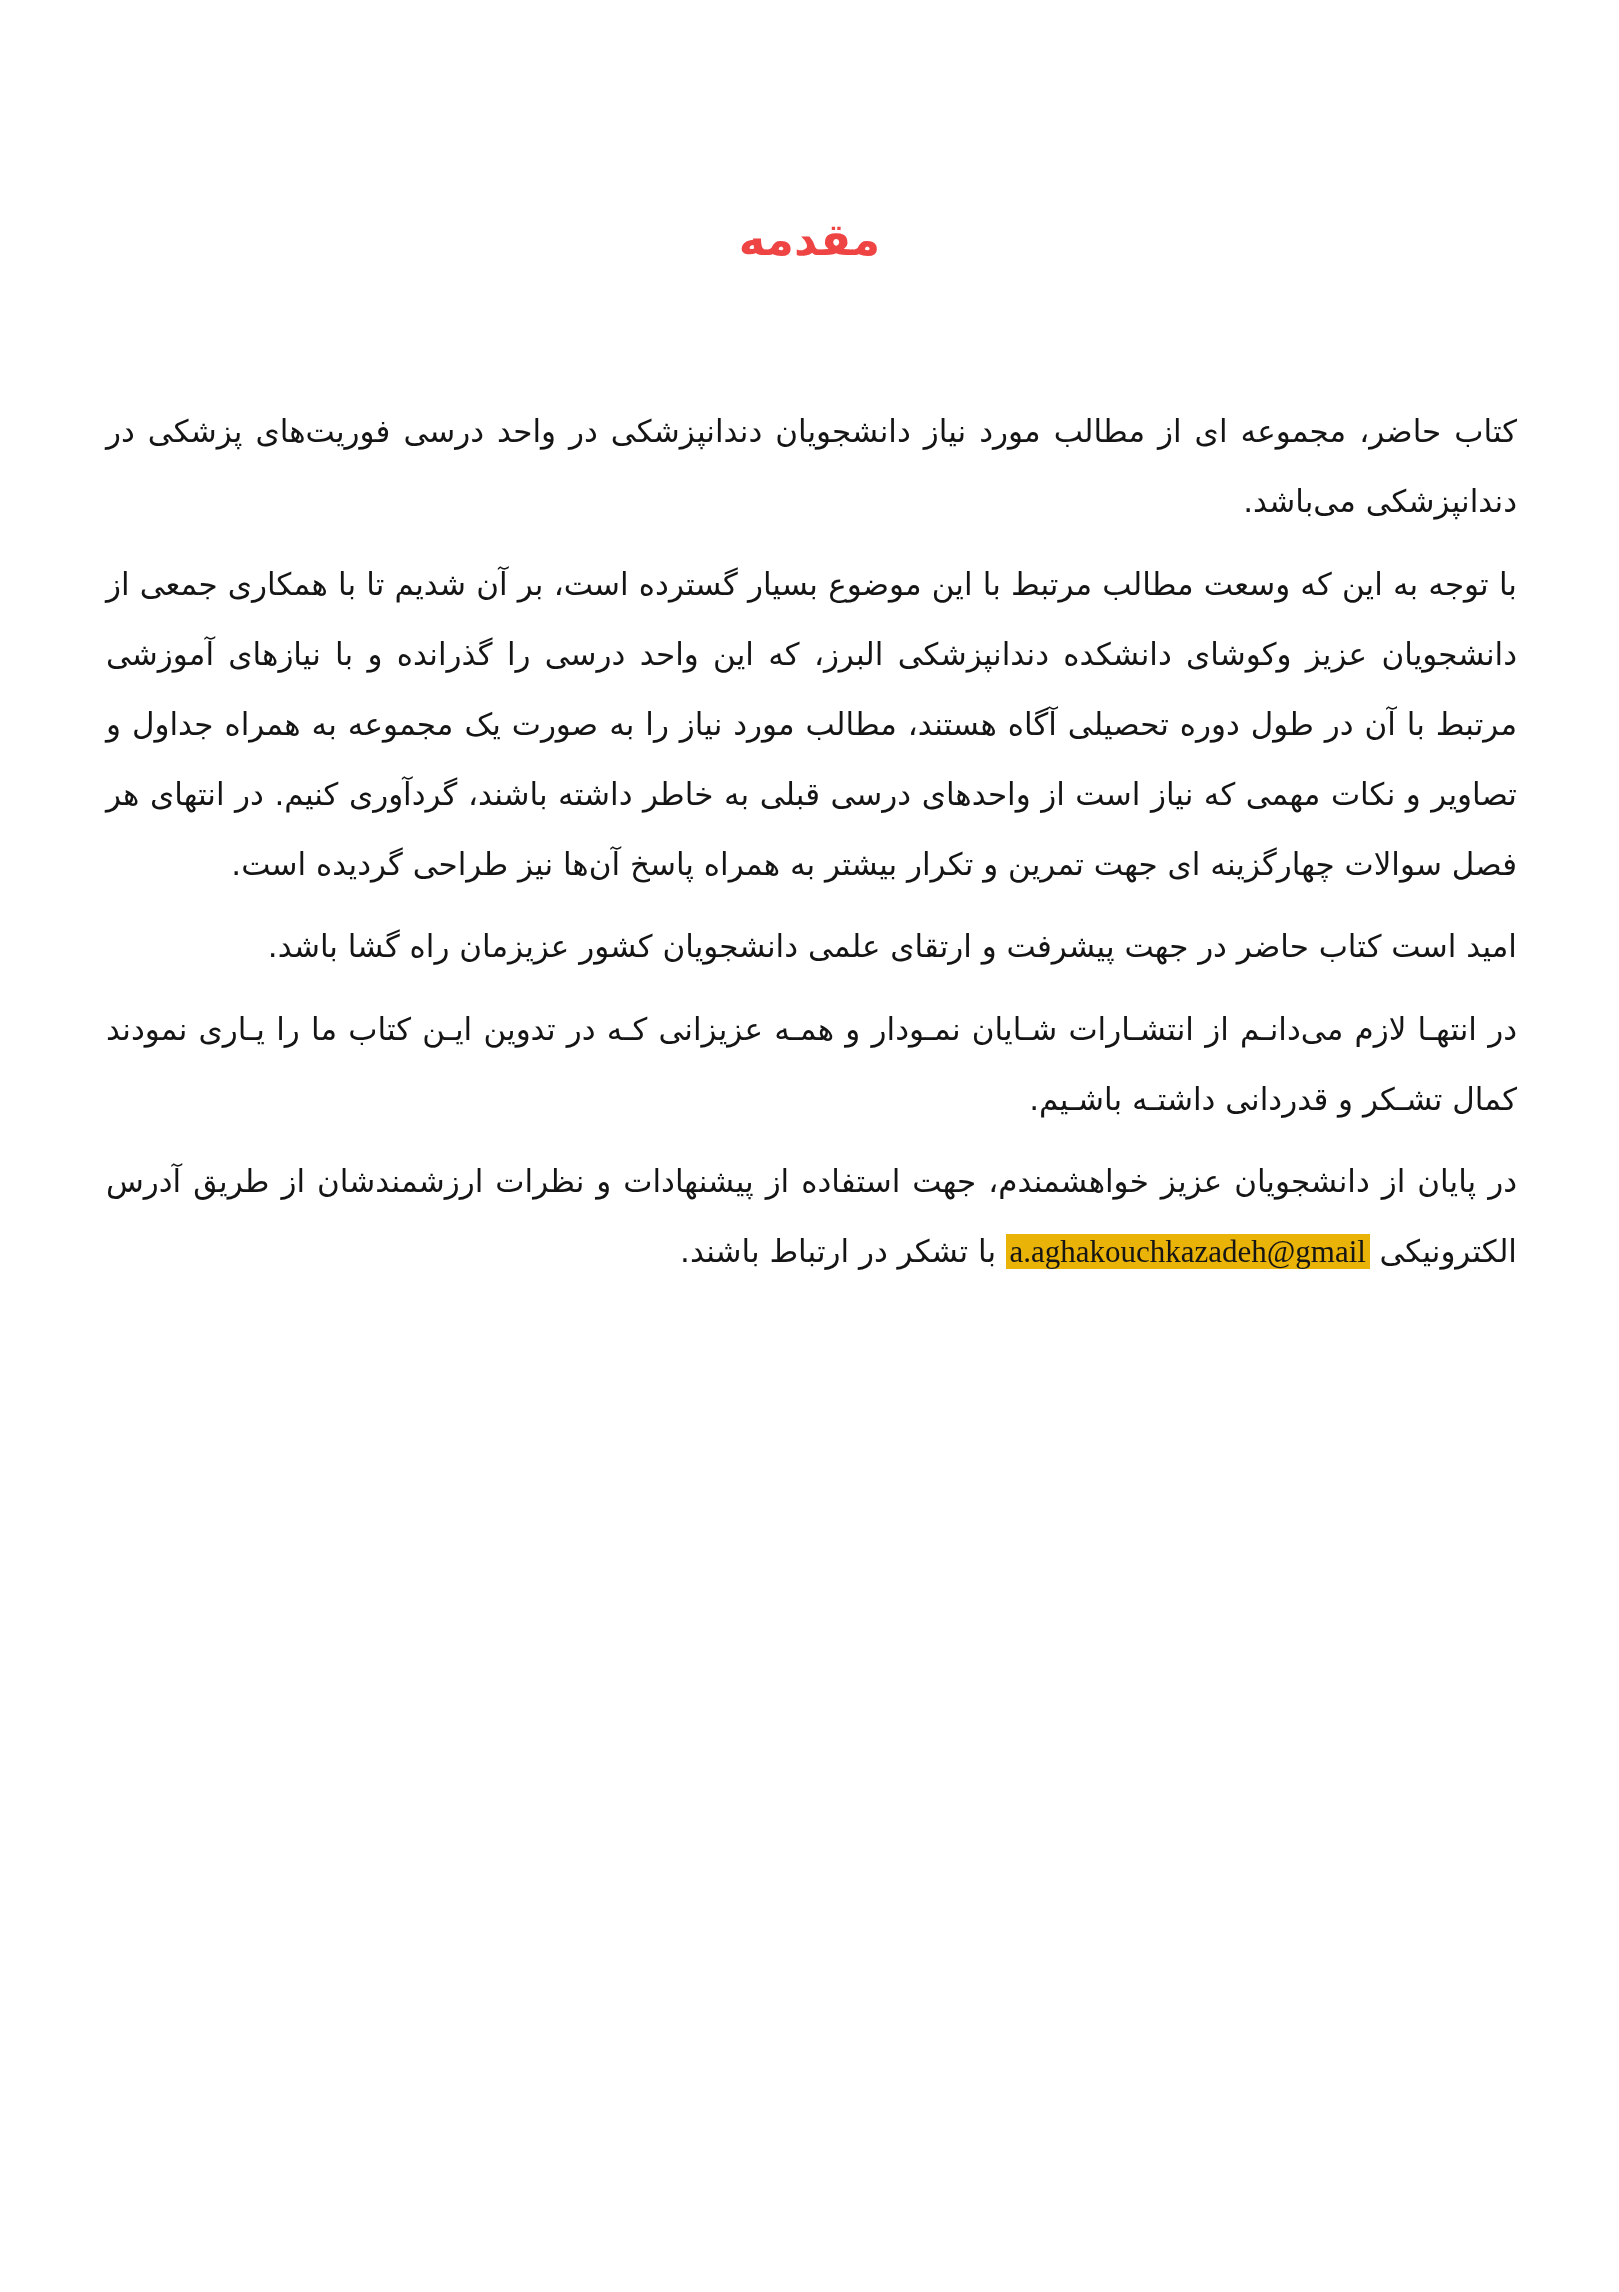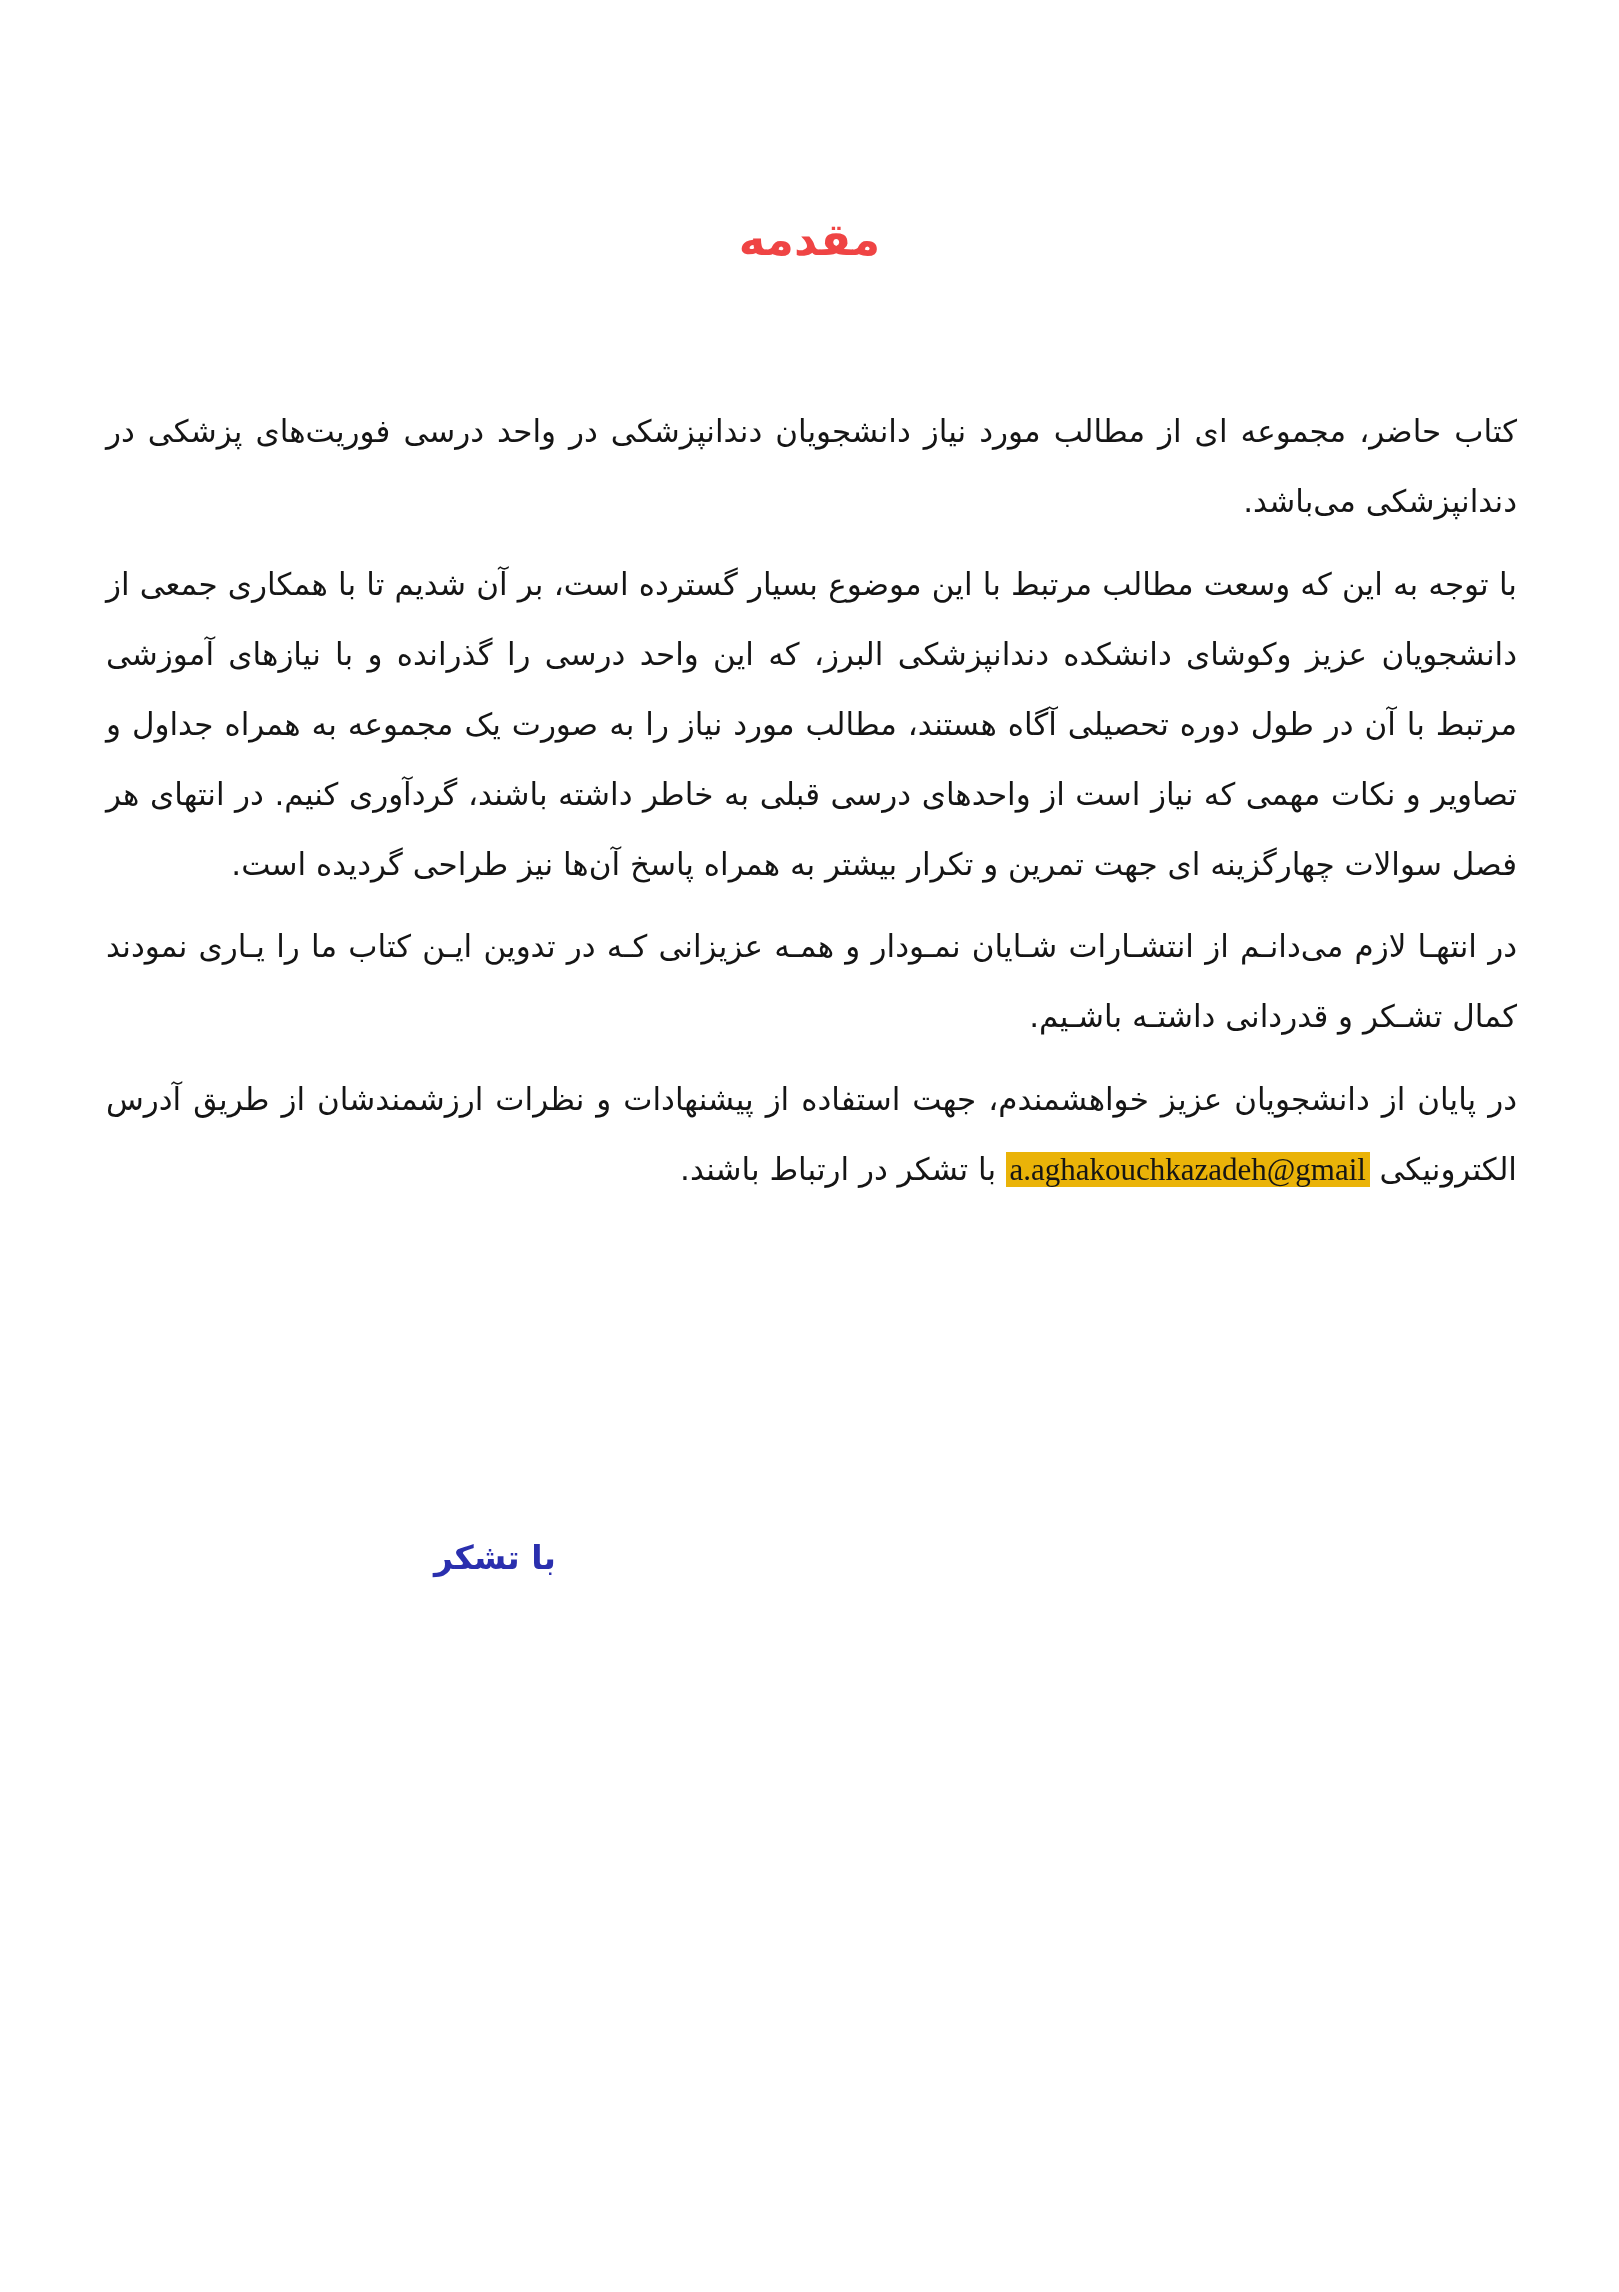--- a/index.html
+++ b/index.html
@@ -71,26 +71,26 @@
 </head>
 <body>
 
 <div class="page">
 
   <div class="doc-title">مقدمه</div>
 
   <div class="doc-body">
     <p>کتاب حاضر، مجموعه ای از مطالب مورد نیاز دانشجویان دندانپزشکی در واحد درسی فوریت‌های پزشکی در دندانپزشکی می‌باشد.</p>
     <p>با توجه به این که وسعت مطالب مرتبط با این موضوع بسیار گسترده است، بر آن شدیم تا با همکاری جمعی از دانشجویان عزیز وکوشای دانشکده دندانپزشکی البرز، که این واحد درسی را گذرانده و با نیازهای آموزشی مرتبط با آن در طول دوره تحصیلی آگاه هستند، مطالب مورد نیاز را به صورت یک مجموعه به همراه جداول و تصاویر و نکات مهمی که نیاز است از واحدهای درسی قبلی به خاطر داشته باشند، گردآوری کنیم. در انتهای هر فصل سوالات چهارگزینه ای جهت تمرین و تکرار بیشتر به همراه پاسخ آن‌ها نیز طراحی گردیده است.</p>
+    <p>امید است کتاب حاضر در جهت پیشرفت و ارتقای علمی دانشجویان کشور عزیزمان راه گشا باشد.</p>
     <p>در انتهـا لازم می‌دانـم از انتشـارات شـایان نمـودار و همـه عزیزانی کـه در تدوین ایـن کتاب ما را یـاری نمودند کمال تشـکر و قدردانی داشتـه باشـیم.</p>
     <p>
       <span>در پایان از دانشجویان عزیز خواهشمندم، جهت استفاده از پیشنهادات و نظرات ارزشمندشان از طریق آدرس الکترونیکی</span>
       <span class="email" dir="ltr">a.aghakouchkazadeh@gmail</span>
       <span>با تشکر در ارتباط باشند.</span>
     </p>
   </div>
 
   <div class="signature">
-    <div class="sig-thanks">با تشکر</div>
   </div>
 
 </div>
 
 
 </body></html>

